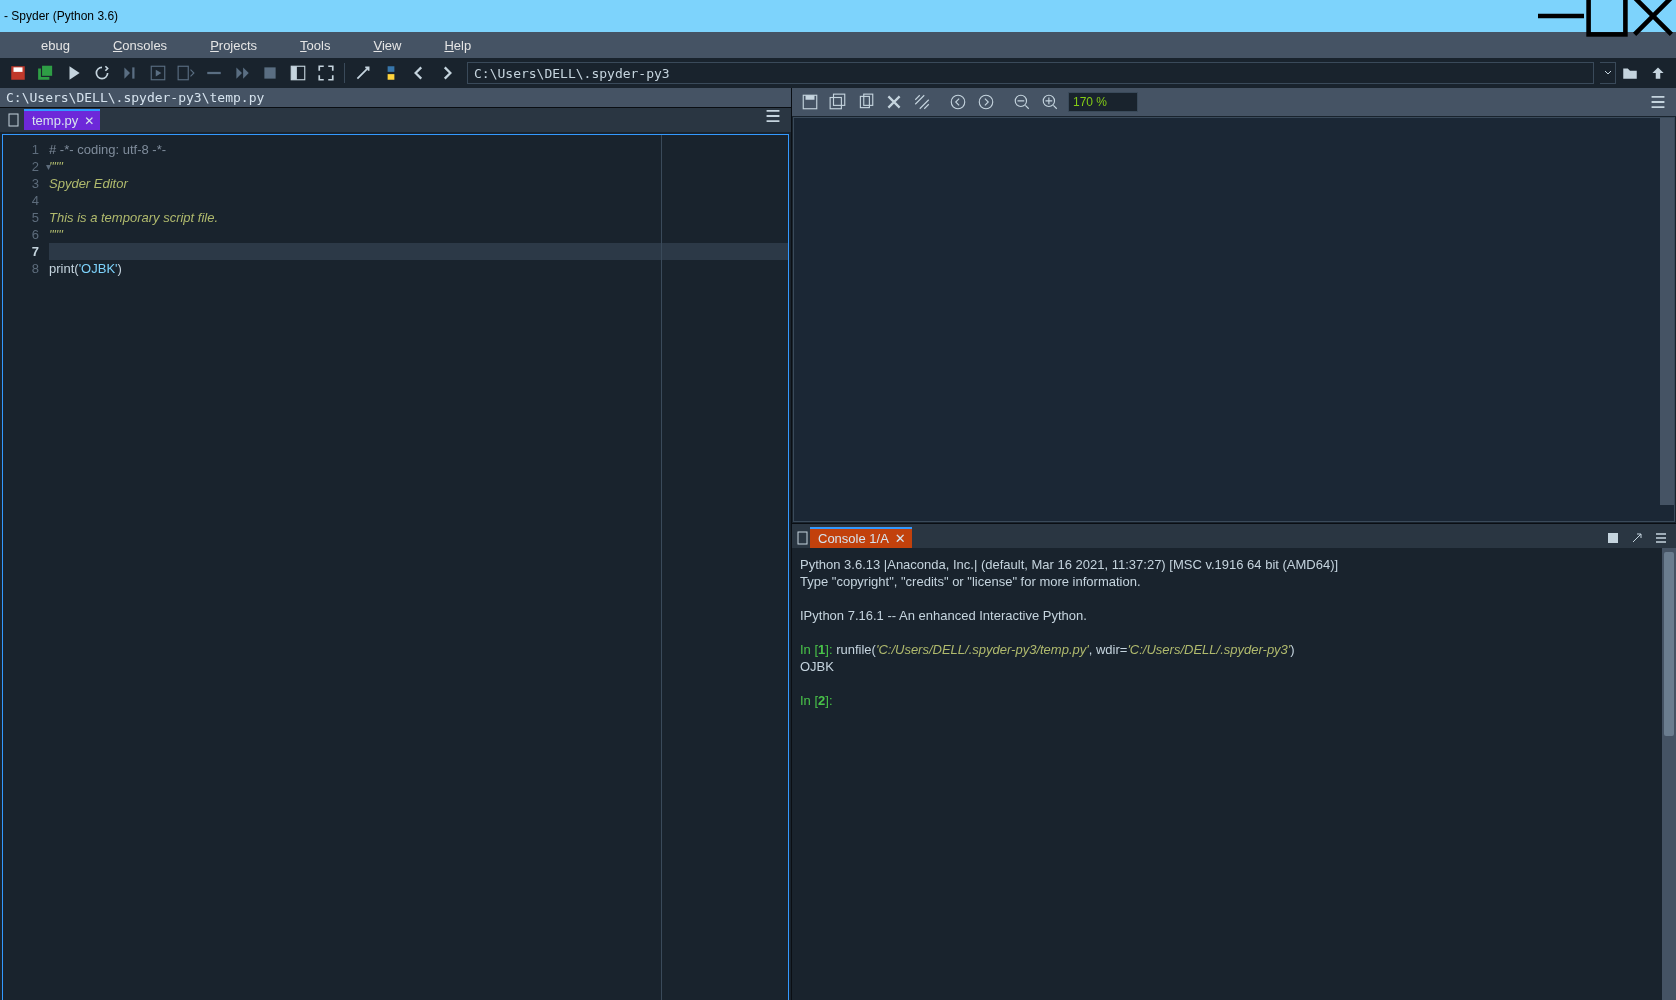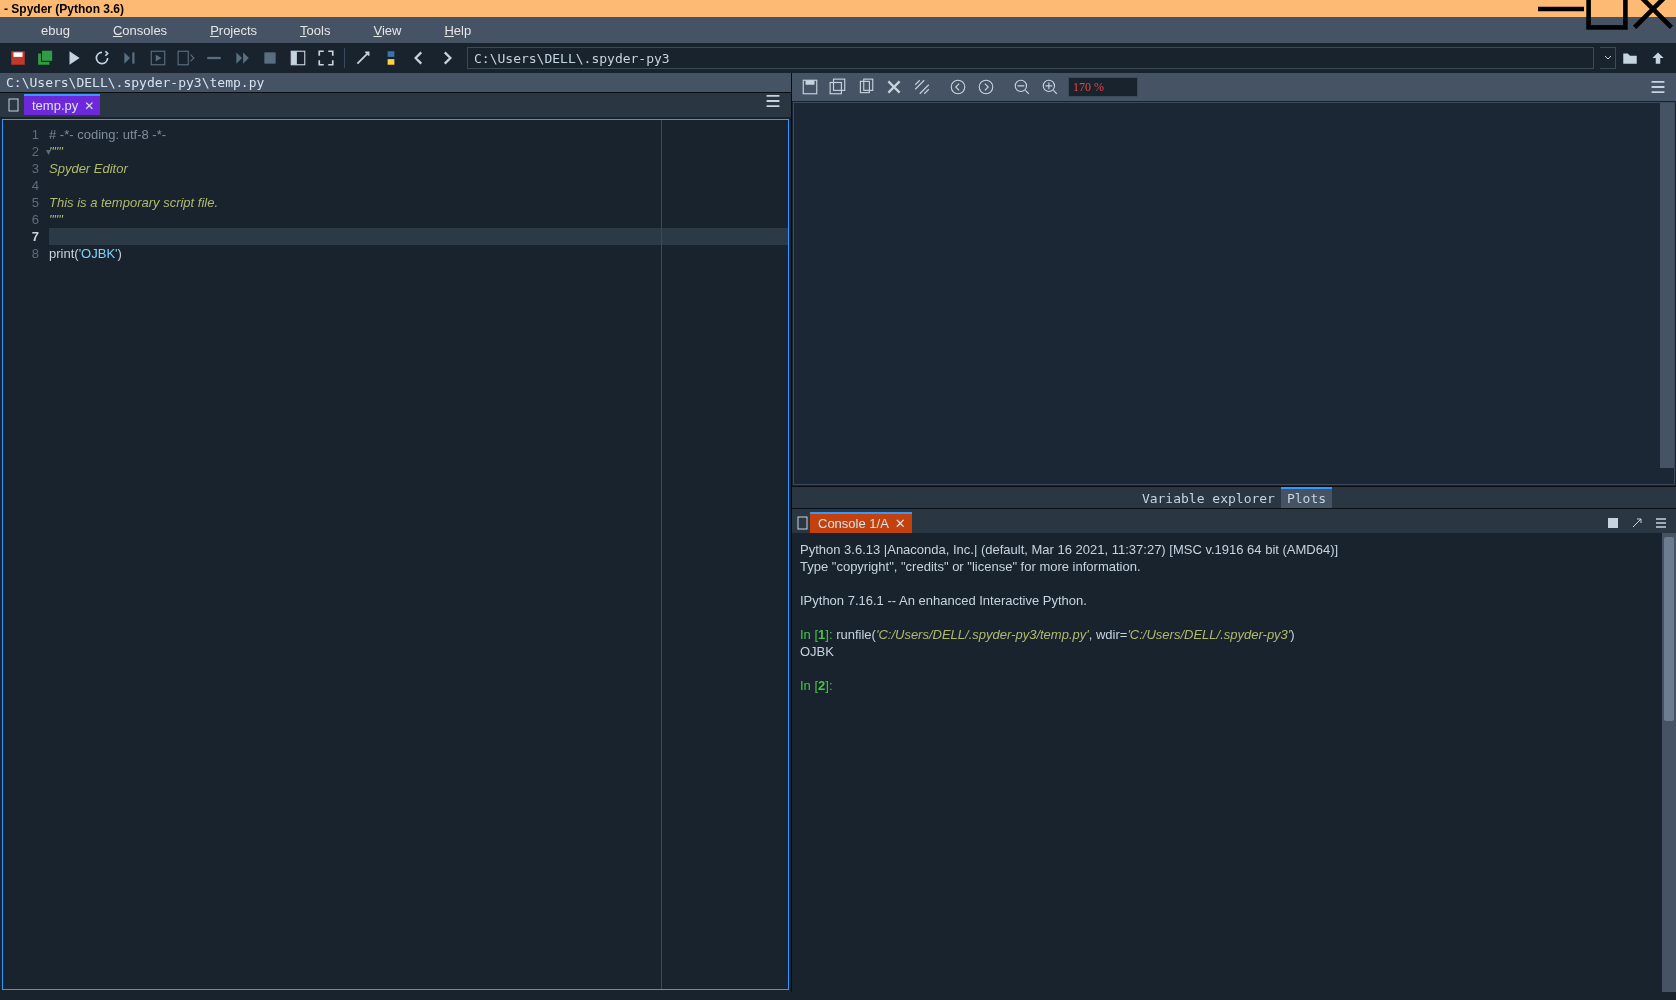--- a/index.html
+++ b/index.html
@@ -1,19 +1,19 @@
 <!DOCTYPE html>
 <html><head>
 <meta charset="utf-8">
 <style>
 * { margin: 0; padding: 0; box-sizing: border-box; font-family: "Segoe UI", Tahoma, sans-serif; font-size: 13px; }
 html, body { height: 100%; background: #19232d; color: #c5d4de; overflow: hidden; }
 
 
-.titlebar { height: 17px; background: #fdba74; color: #000; display: flex; align-items: center; justify-content: space-between; padding-left: 4px; font-weight: bold; }
+.titlebar { height: 32px; background: #7dd3fc; color: #000; display: flex; align-items: center; justify-content: space-between; padding-left: 4px; }
 .titlebar .title { font-size: 12px; }
 .titlebar .winbtns { display: flex; }
 .titlebar .winbtn { width: 46px; height: 25px; display: flex; align-items: center; justify-content: center; }
 
 
 .menubar { height: 26px; background: #455364; display: flex; align-items: center; padding: 0 4px; }
 .menubar .menuitem { padding: 3px 6px; color: #e5e5e5; cursor: default; margin-left: 31px; }
 .menubar .menuitem u { text-decoration: underline; }
 
 
@@ -49,21 +49,21 @@
 .code .c  { color: #7f8c9b; } 
 .code .s  { color: #b0ba6d; font-style: italic; } 
 .code .f  { color: #c5d4de; } 
 .code .q  { color: #7dd3fc; } 
 .code .cur { display:inline-block; width:0; border-left:1px solid #fff; }
 .code .hl { background: #2c3947; display: block; }
 .ruler { position: absolute; top: 0; bottom: 0; left: 658px; width: 0; border-left: 1px solid #3a4a5a; }
 
 
 .imgtoolbar { height: 28px; background: #455364; display: flex; align-items: center; padding: 0 4px; gap: 0; }
-.imgtoolbar .zoom { margin-left: 4px; height: 20px; width: 70px; border: 1px solid #3a4a5a; background: #19232d; color: #ef4444; font-family: Liberation Serif, serif; font-size: 12px; padding-left: 4px; display:flex; align-items:center; }
+.imgtoolbar .zoom { margin-left: 4px; height: 20px; width: 70px; border: 1px solid #3a4a5a; background: #19232d; color: #84cc16; font-family: Liberation Sans, sans-serif; font-size: 12px; padding-left: 4px; display:flex; align-items:center; }
 .imgarea { flex: 1; background: #1b2735; border: 1px solid #3a4a5a; margin: 1px; position: relative; }
 .imgarea .scrollv { position: absolute; right: 0; top: 0; bottom: 16px; width: 14px; background: #455364; }
 .tabstrip { height: 22px; background: #2a3642; display: flex; align-items: flex-end; justify-content: center; gap: 0; border-top: 1px solid #0a0e13; }
 .tabstrip .t { padding: 2px 6px; font-family: Consolas, monospace; font-size: 13px; background: #2a3642; color: #c5d4de; }
 .tabstrip .t.active { background: #455364; border-top: 2px solid #3399ff; }
 
 .righttop { height: 436px; display: flex; flex-direction: column; border-bottom: 1px solid #0a0e13; }
 
 
 .console-wrap { flex: 1; display: flex; flex-direction: column; }
@@ -325,24 +325,20 @@
         <div class="zoom">170 %</div>
         <div style="flex:1"></div>
         <div class="tbtn">
             <svg width="14" height="14" viewBox="0 0 14 14">
               <path d="M2 3h10M2 7h10M2 11h10" stroke="#c5d4de" stroke-width="1.5"></path>
             </svg>
           </div>
       </div>
       <div class="imgarea">
         <div class="scrollv"></div>
-      </div>
-      <div class="tabstrip">
-        <div class="t">Variable explorer</div>
-        <div class="t active">Plots</div>
       </div>
     </div>
 
     <div class="console-wrap">
       <div class="console-tabbar">
         <div class="docicon"><svg width="14" height="14" viewBox="0 0 14 14">
               <rect x="2" y="1" width="9" height="12" fill="none" stroke="#c5d4de"></rect>
             </svg></div>
         <div class="ctab">
           <span>Console 1/A</span>

